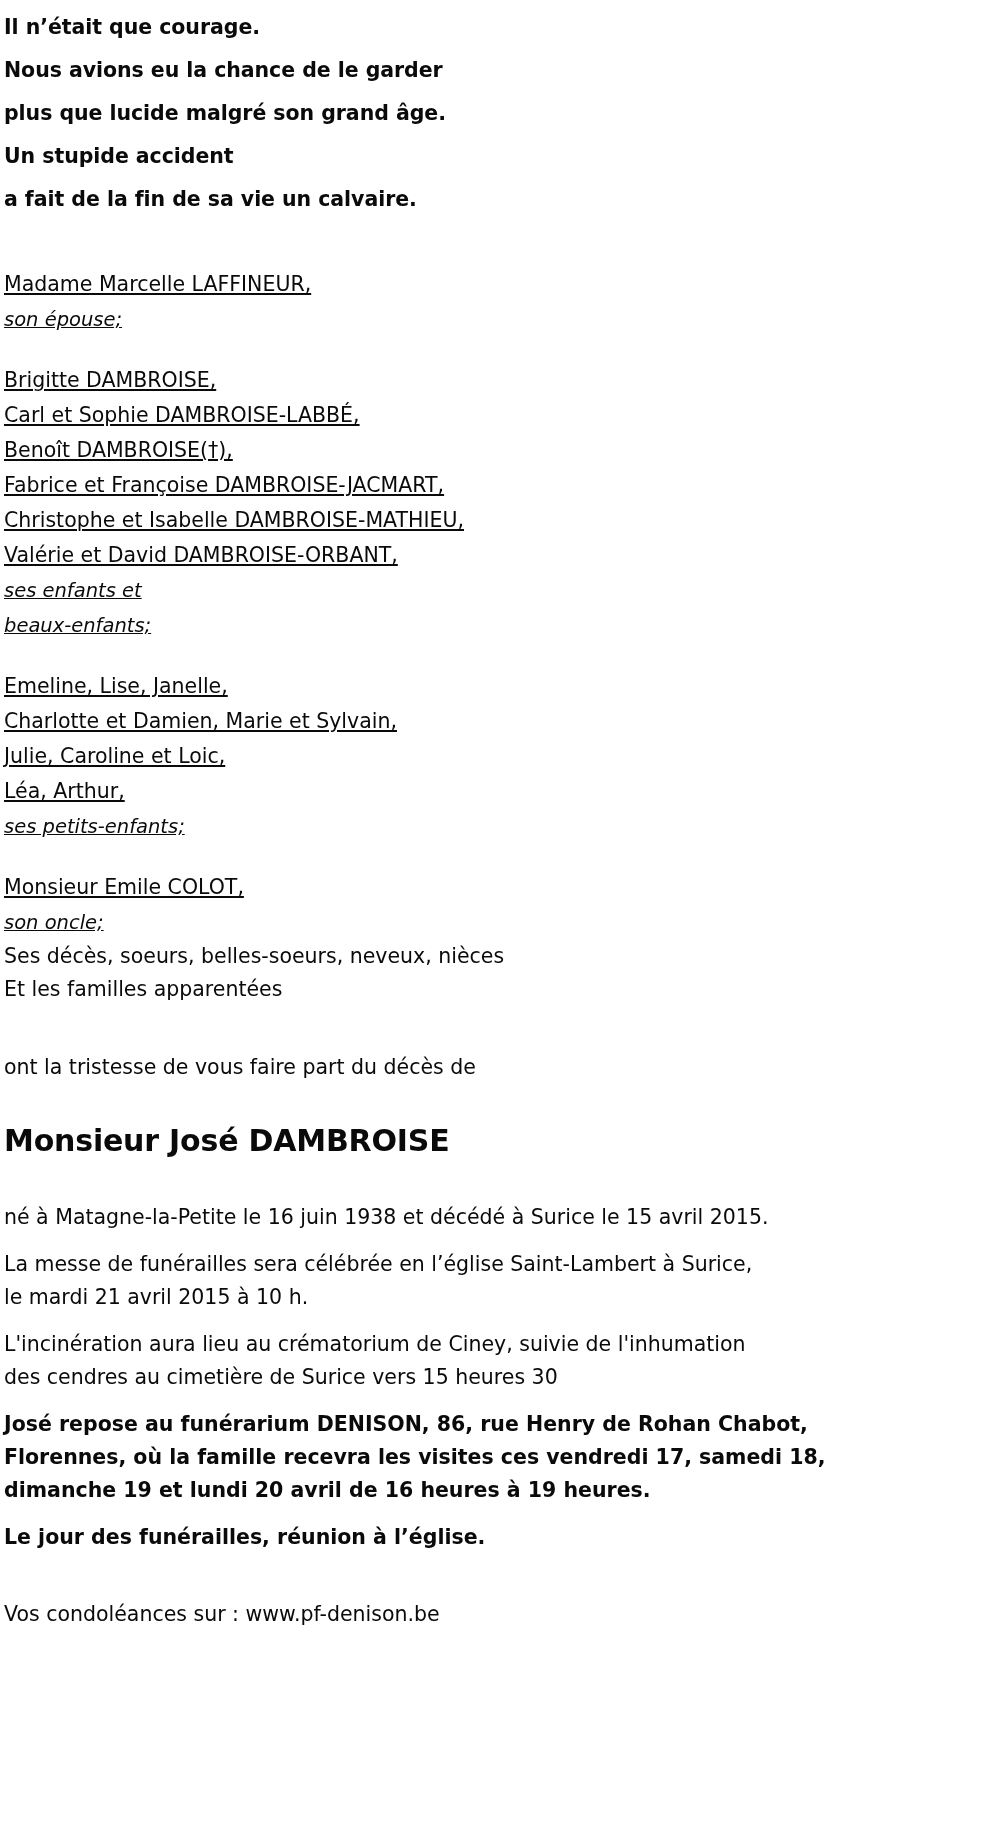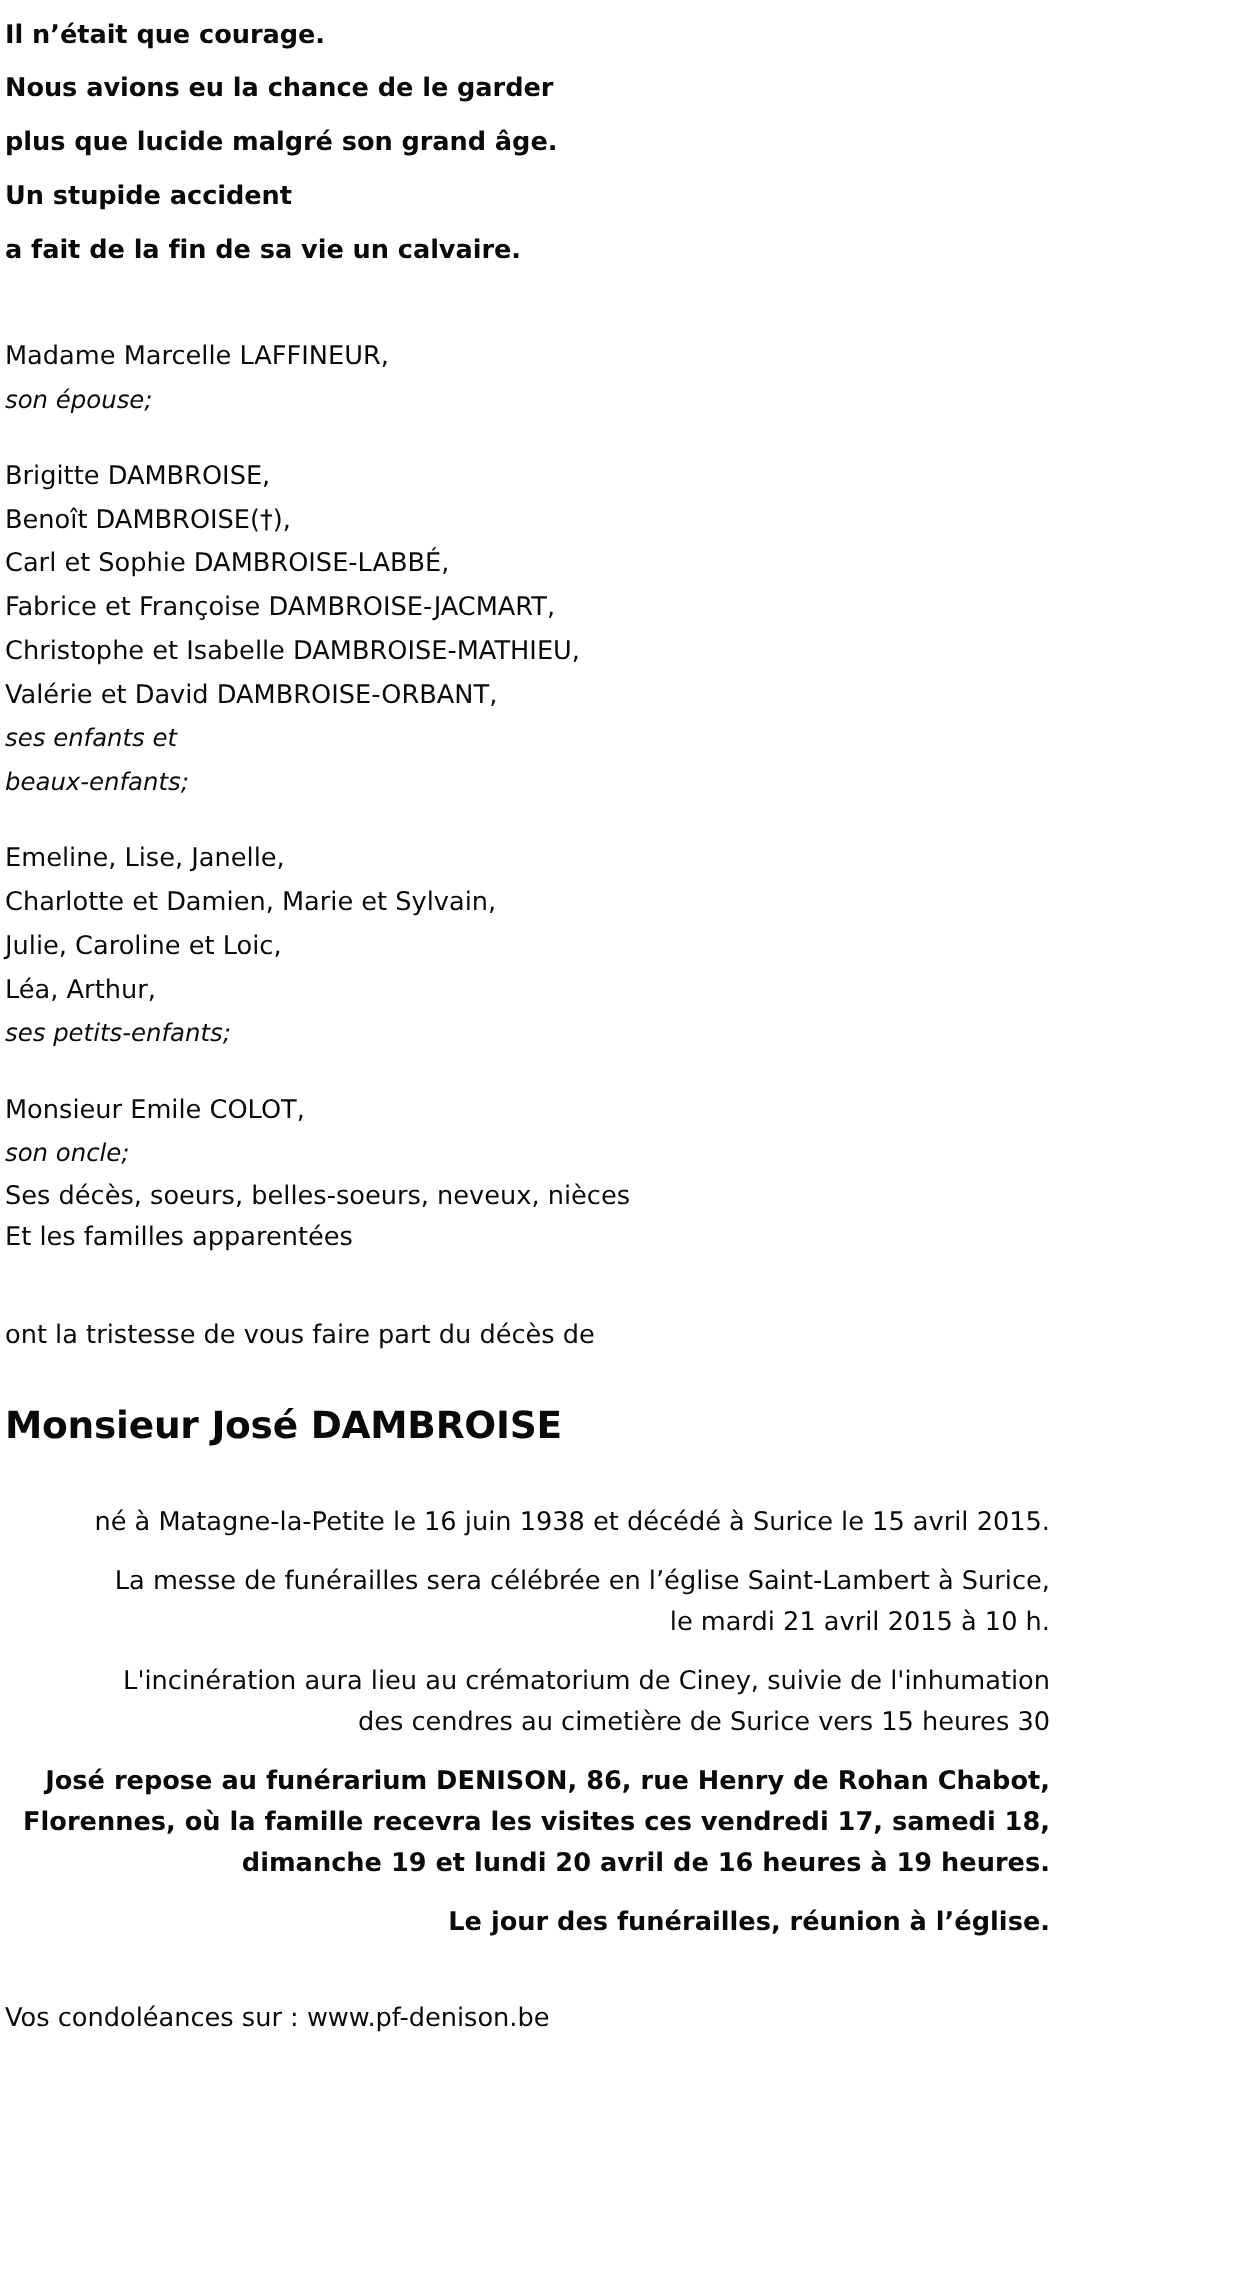--- a/index.html
+++ b/index.html
@@ -31,20 +31,21 @@
     font-weight: bold;
     font-size: 20.5px;
     line-height: 43px;
     letter-spacing: -0.05px;
     white-space: pre;
   }
 
   
   .relatives {
     margin-top: 46px;
+    text-decoration: underline;
   }
   .rel-group {
     margin-bottom: 26px;
   }
   .rel-group:last-child {
     margin-bottom: 0;
   }
   .rel-name {
     font-size: 20.5px;
     line-height: 35px;
@@ -93,21 +94,21 @@
     line-height: 33px;
     margin-bottom: 14px;
     max-width: 1000px;
   }
   .detail-p.bold {
     font-weight: bold;
   }
   .detail-p:last-child {
     margin-bottom: 0;
   }
-  .detail-p .ln { display: block; white-space: pre; text-align: right; }
+  .detail-p .ln { display: block; white-space: pre; }
 
   .closing {
     font-size: 20.5px;
     line-height: 33px;
     margin-top: 44px;
     white-space: pre;
   }
 </style>
 </head>
 <body>
@@ -124,22 +125,22 @@
 
   <div class="relatives">
       <div class="rel-group">
         <div class="rel-name">Madame Marcelle LAFFINEUR,</div>
         <div class="rel-role-lines">
           <div class="rel-role">son épouse;</div>
         </div>
       </div>
       <div class="rel-group">
         <div class="rel-name">Brigitte DAMBROISE,</div>
+        <div class="rel-name">Carl et Sophie DAMBROISE-LABBÉ,</div>
         <div class="rel-name">Benoît DAMBROISE(†),</div>
-        <div class="rel-name">Carl et Sophie DAMBROISE-LABBÉ,</div>
         <div class="rel-name">Fabrice et Françoise DAMBROISE-JACMART,</div>
         <div class="rel-name">Christophe et Isabelle DAMBROISE-MATHIEU,</div>
         <div class="rel-name">Valérie et David DAMBROISE-ORBANT,</div>
         <div class="rel-role-lines">
           <div class="rel-role">ses enfants et</div>
           <div class="rel-role">beaux-enfants;</div>
         </div>
       </div>
       <div class="rel-group">
         <div class="rel-name">Emeline, Lise, Janelle,</div>

